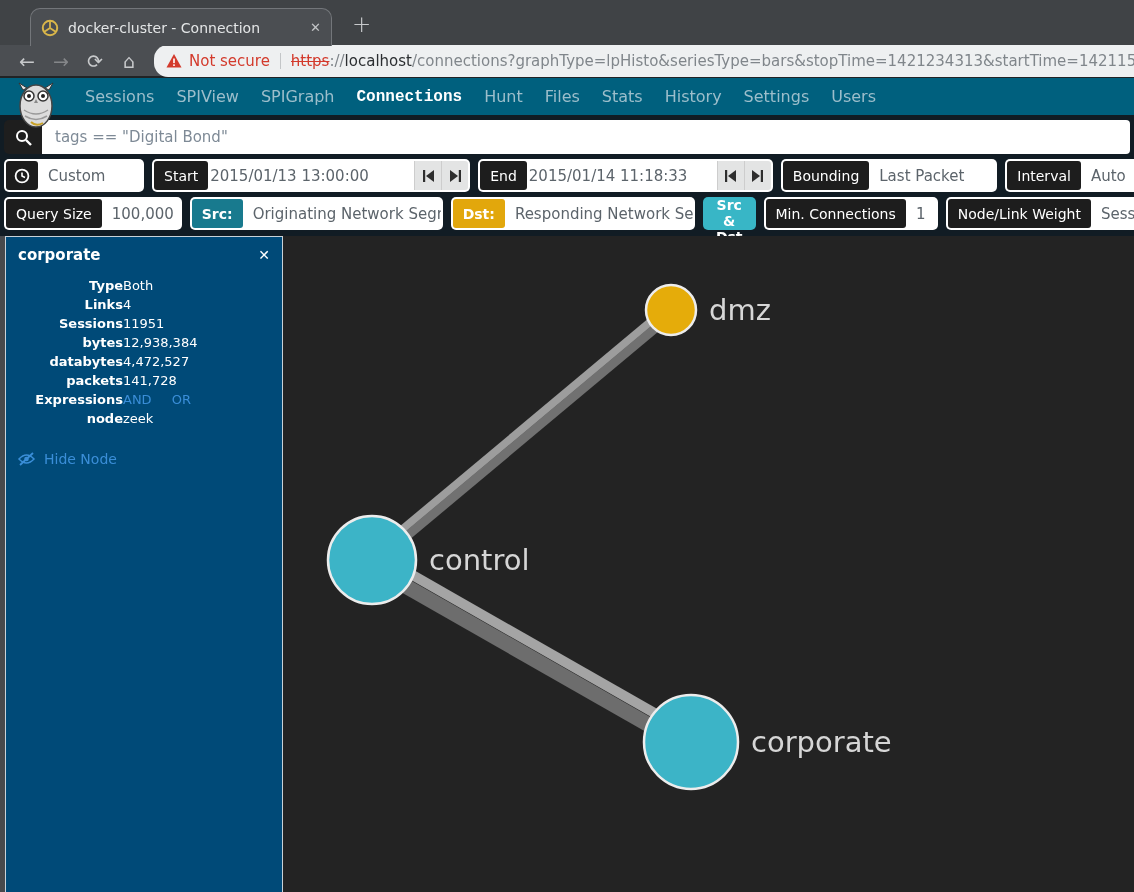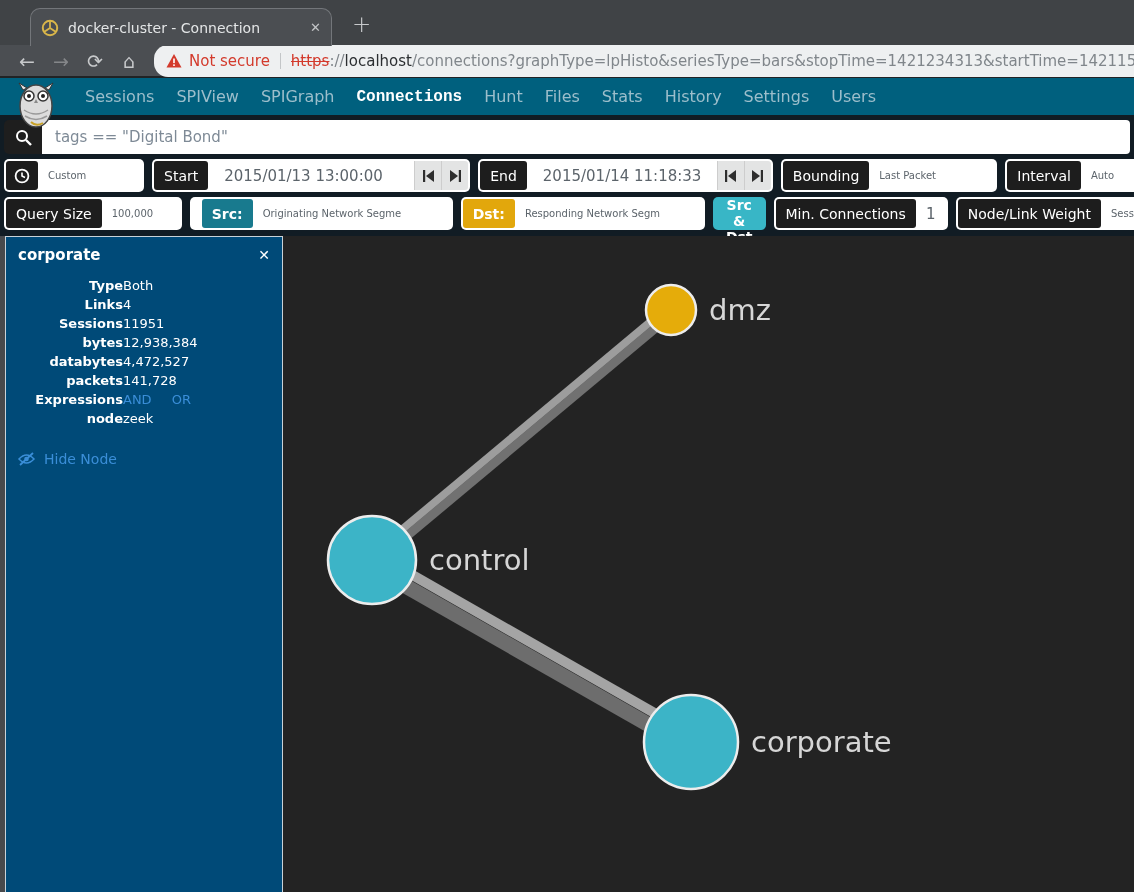--- a/index.html
+++ b/index.html
@@ -44,28 +44,28 @@
                 display:flex; align-items:center; justify-content:center; }
   .search-input { flex:1; background:#fff; border:none; outline:none;
                   border-radius:0 4px 4px 0; font-size:15px; color:#7e8a96;
                   padding:0 13px; font-family:inherit; }
   .trow { display:flex; height:33px; gap:8px; align-items:center; }
   .grp { display:flex; background:#fff; border-radius:5px; padding:2px; height:33px; align-items:stretch; }
   .cell-dark { background:#1d1d1d; color:#fff; font-size:14px; display:flex;
                align-items:center; padding:12px 10px; border-radius:3px; white-space:nowrap; }
   .cell-icon { width:32px; background:#1d1d1d; border-radius:3px; display:flex;
                align-items:center; justify-content:center; }
-  .cell-val { background:#fff; color:#5c646b; font-size:10px; display:flex;
+  .cell-val { background:#fff; color:#5c646b; font-size:15px; display:flex;
               align-items:center; padding:0 10px; white-space:nowrap; overflow:hidden; }
   .cell-input { border:none; outline:none; background:#fff; color:#5c646b; font-size:15px;
-                padding:0 16px; font-family:inherit; }
+                padding:0 2px; font-family:inherit; }
   .stepbtn { width:27px; background:#e3e4e4; border-left:1px solid #cdcdcd;
              display:flex; align-items:center; justify-content:center; }
   .stepbtn:last-child { border-radius:0 3px 3px 0; }
-  .lbl-src { background:#187a8e; font-weight:bold;margin-left:10px; }
+  .lbl-src { background:#187a8e; font-weight:bold; }
   .lbl-dst { background:#e2a70c; font-weight:bold; }
   .btn-srcdst { background:#38b6c6; color:#fff; font-weight:bold; font-size:14px;
                 border:none; border-radius:5px; padding:0 13px; height:33px; font-family:inherit; }
 
   
   .main { position:relative; height:665px; display:flex; }
   .left-strip { width:5px; background:#47494c; }
   .panel { width:278px; background:#004a78; border:1px solid #c9d2d8;
            border-bottom:4px solid #0e6878; padding:7px 0; color:#fff; }
   .panel-header { display:flex; align-items:center; padding:2px 12px 12px; }

